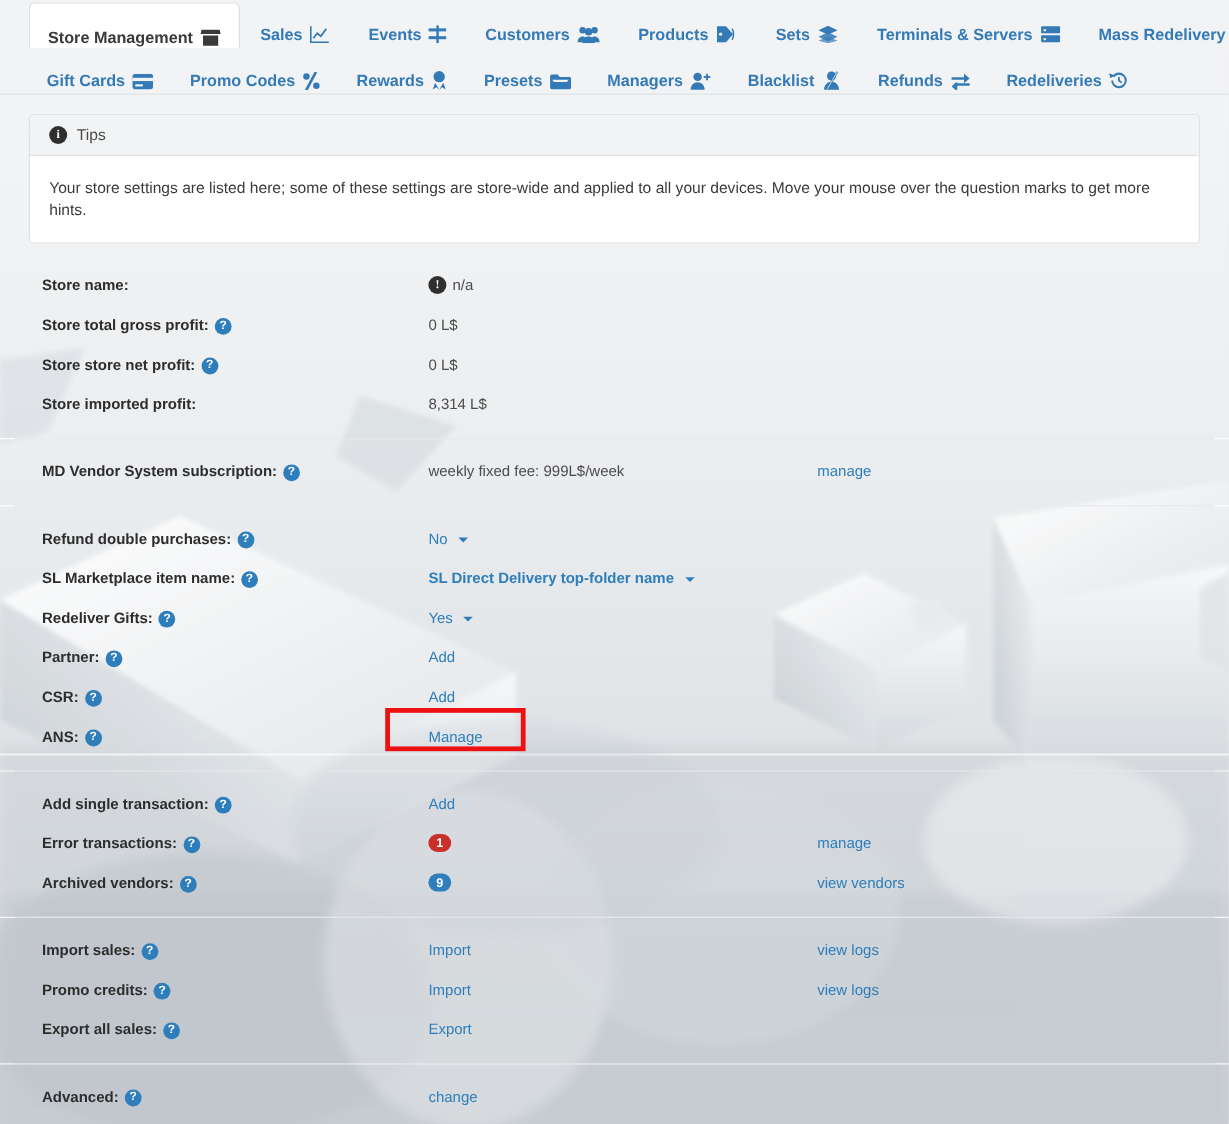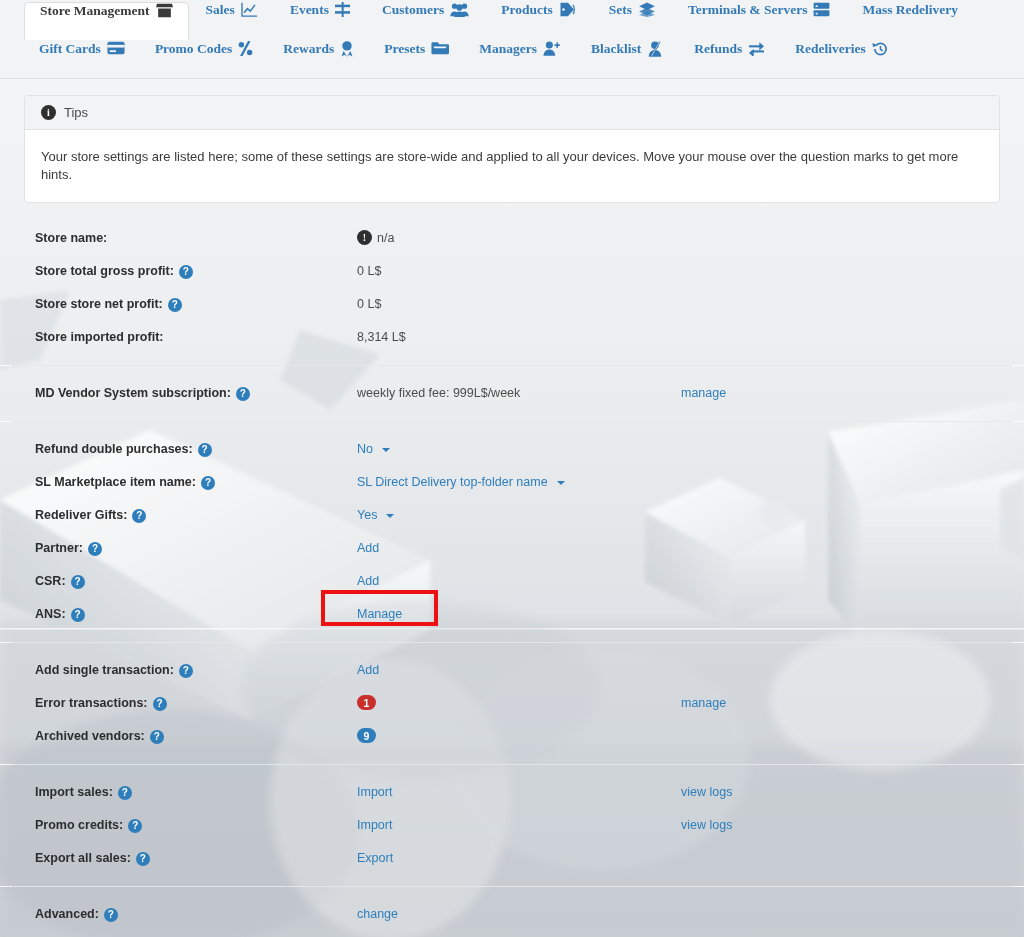--- a/index.html
+++ b/index.html
@@ -45,31 +45,30 @@
   }
   .tabrow {
     display: flex;
     align-items: center;
     height: 38px;
   }
   .tabrow.row2 { height: 40px; }
 
   .tab {
     display: inline-flex;
-    align-items: flex-start;
+    align-items: flex-end;
     gap: 6px;
     color: #337ab7;
     font-weight: bold;
     font-size: 13.5px;
     padding: 0 15px;
     height: 34px;
     white-space: nowrap;
     cursor: pointer;
     text-decoration: none;
-    font-family: Liberation Serif, serif;
   }
   .tabrow.row1 .tab { margin-right: 2px; }
   .tab.active {
     background: #ffffff;
     color: #3a3a3a;
     border: 1px solid #dcdfe2;
     border-bottom: 1px solid #ffffff;
     border-radius: 5px 5px 0 0;
     height: 38px;
     position: relative;
@@ -187,21 +186,21 @@
     flex: 1 1 auto;
     font-size: 12.5px;
   }
 
   a.lnk {
     color: #2e7ebb;
     text-decoration: none;
     cursor: pointer;
     font-size: 12.5px;
   }
-  a.lnk.bold { font-weight: normal; }
+  a.lnk.bold { font-weight: bold; }
 
   .caret {
     display: inline-block;
     width: 0; height: 0;
     border-left: 4px solid transparent;
     border-right: 4px solid transparent;
     border-top: 4px solid #2e7ebb;
     margin-left: 4px;
     position: relative;
     top: 1px;
@@ -684,20 +683,23 @@
       </div>
 
       <div class="row">
         <div class="cell-label">
           <span>Archived vendors:</span>
           <span class="ico-help">?</span>
         </div>
         <div class="cell-value">
           <span class="badge blue">9</span>
         </div>
+        <div class="cell-action">
+          <a class="lnk">view vendors</a>
+        </div>
       </div>
     </div>
 
     <div class="group">
 
       <div class="row">
         <div class="cell-label">
           <span>Import sales:</span>
           <span class="ico-help">?</span>
         </div>

